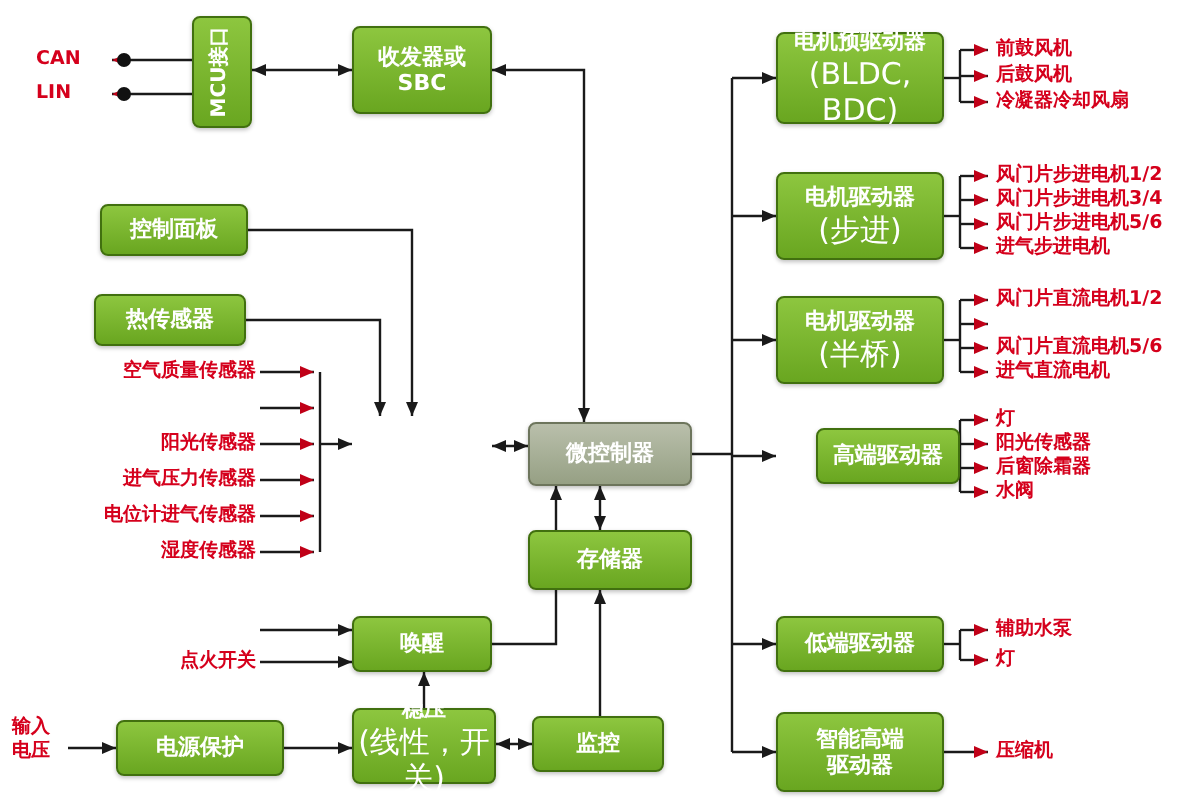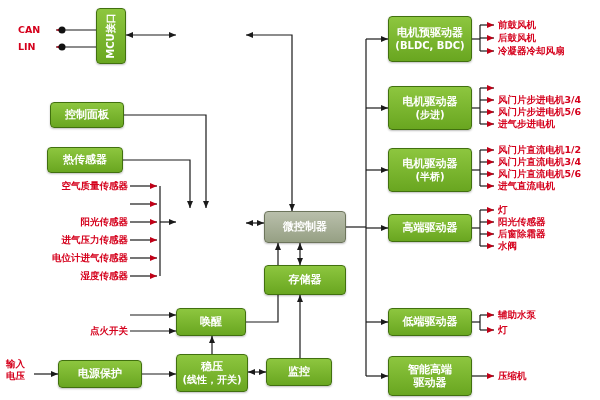--- a/index.html
+++ b/index.html
@@ -5,21 +5,21 @@
   *{box-sizing:border-box}
   html,body{margin:0;padding:0}
   body{font-family:"DejaVu Sans","Liberation Sans",sans-serif;background:#fff}
   .stage{position:relative;width:600px;height:400px;background:#ffffff;overflow:hidden}
   .arrows{position:absolute;left:0;top:0;width:600px;height:400px;z-index:1}
   .box{position:absolute;z-index:2;display:flex;flex-direction:column;align-items:center;justify-content:center;
        background:linear-gradient(180deg,#8dc63f 0%,#69a620 100%);
        border:1px solid #41700f;border-radius:4px;color:#fff;font-weight:bold;
        font-size:11px;text-align:center;line-height:1.2;box-shadow:0 1px 2px rgba(0,0,0,.25)}
   .box.gray{background:linear-gradient(180deg,#b9bfab 0%,#96a084 100%);border-color:#6d755c}
-  .box .sub{font-size:10px;font-weight:bold}
+  .box .sub{font-size:15px;font-weight:normal}
   .vtext{transform:rotate(-90deg);white-space:nowrap;font-size:10px}
   .rlabel{position:absolute;z-index:2;color:#d5001c;font-size:9.5px;font-weight:bold;
           line-height:12px;height:12px;white-space:nowrap}
   .ra{text-align:right}
   .stacked span{display:block}
 </style>
 </head>
 <body>
 
 <div class="stage">
@@ -117,20 +117,24 @@
 
       <line x1="472" y1="376" x2="494" y2="376" marker-end="url(#ar)"></line>
     </g>
     <circle cx="62" cy="30" r="3.5" fill="#111"></circle>
     <circle cx="62" cy="47" r="3.5" fill="#111"></circle>
   </svg>
 
   <div class="box" style="left:96px;top:8px;width:30px;height:56px">
     <span class="vtext">MCU接口</span>
   </div>
+  <div class="box" style="left:176px;top:13px;width:70px;height:44px">
+    <span>收发器或</span>
+    <span>SBC</span>
+  </div>
   <div class="box" style="left:50px;top:102px;width:74px;height:26px">
     <span>控制面板</span>
   </div>
   <div class="box" style="left:47px;top:147px;width:76px;height:26px">
     <span>热传感器</span>
   </div>
   <div class="box gray" style="left:264px;top:211px;width:82px;height:32px">
     <span>微控制器</span>
   </div>
   <div class="box" style="left:264px;top:265px;width:82px;height:30px">
@@ -155,21 +159,21 @@
     <span class="sub">(BLDC, BDC)</span>
   </div>
   <div class="box" style="left:388px;top:86px;width:84px;height:44px">
     <span>电机驱动器</span>
     <span class="sub">(步进)</span>
   </div>
   <div class="box" style="left:388px;top:148px;width:84px;height:44px">
     <span>电机驱动器</span>
     <span class="sub">(半桥)</span>
   </div>
-  <div class="box" style="left:388px;top:214px;width:84px;height:28px">
+  <div class="box" style="left:408px;top:214px;width:72px;height:28px">
     <span>高端驱动器</span>
   </div>
   <div class="box" style="left:388px;top:308px;width:84px;height:28px">
     <span>低端驱动器</span>
   </div>
   <div class="box" style="left:388px;top:356px;width:84px;height:40px">
     <span>智能高端</span>
     <span>驱动器</span>
   </div>
 
@@ -186,26 +190,26 @@
 
   <div class="rlabel stacked" style="left:6px;top:358px;height:26px">
     <span>输入</span>
     <span>电压</span>
   </div>
 
   <div class="rlabel" style="left:498px;top:19px">前鼓风机</div>
   <div class="rlabel" style="left:498px;top:32px">后鼓风机</div>
   <div class="rlabel" style="left:498px;top:45px">冷凝器冷却风扇</div>
 
+  <div class="rlabel" style="left:498px;top:82px">风门片步进电机1/2</div>
   <div class="rlabel" style="left:498px;top:94px">风门片步进电机3/4</div>
   <div class="rlabel" style="left:498px;top:106px">风门片步进电机5/6</div>
   <div class="rlabel" style="left:498px;top:118px">进气步进电机</div>
 
   <div class="rlabel" style="left:498px;top:144px">风门片直流电机1/2</div>
-  <div class="rlabel" style="left:498px;top:156px">风门片直流电机3/4</div>
   <div class="rlabel" style="left:498px;top:168px">风门片直流电机5/6</div>
   <div class="rlabel" style="left:498px;top:180px">进气直流电机</div>
 
   <div class="rlabel" style="left:498px;top:204px">灯</div>
   <div class="rlabel" style="left:498px;top:216px">阳光传感器</div>
   <div class="rlabel" style="left:498px;top:228px">后窗除霜器</div>
   <div class="rlabel" style="left:498px;top:240px">水阀</div>
 
   <div class="rlabel" style="left:498px;top:309px">辅助水泵</div>
   <div class="rlabel" style="left:498px;top:324px">灯</div>

